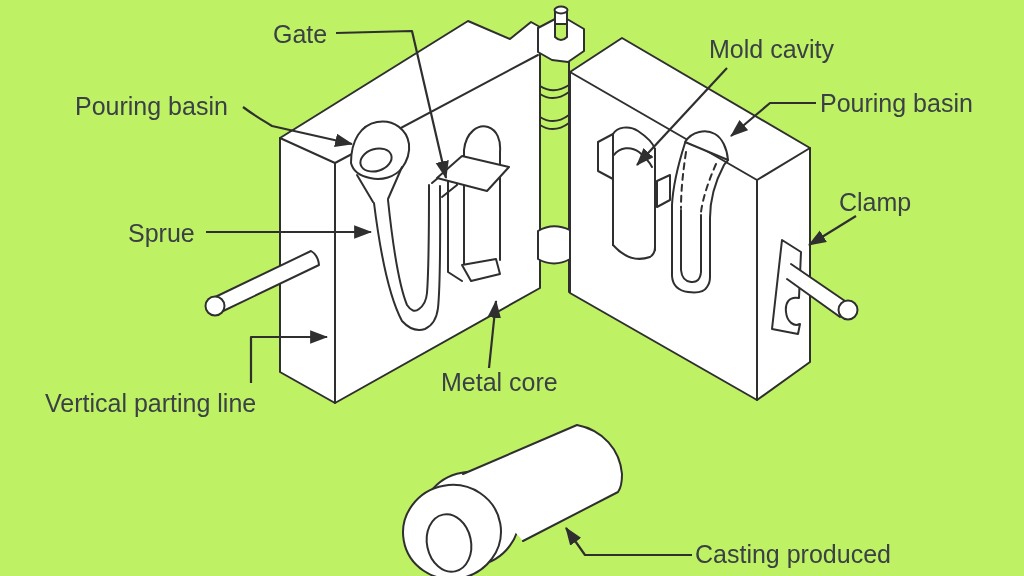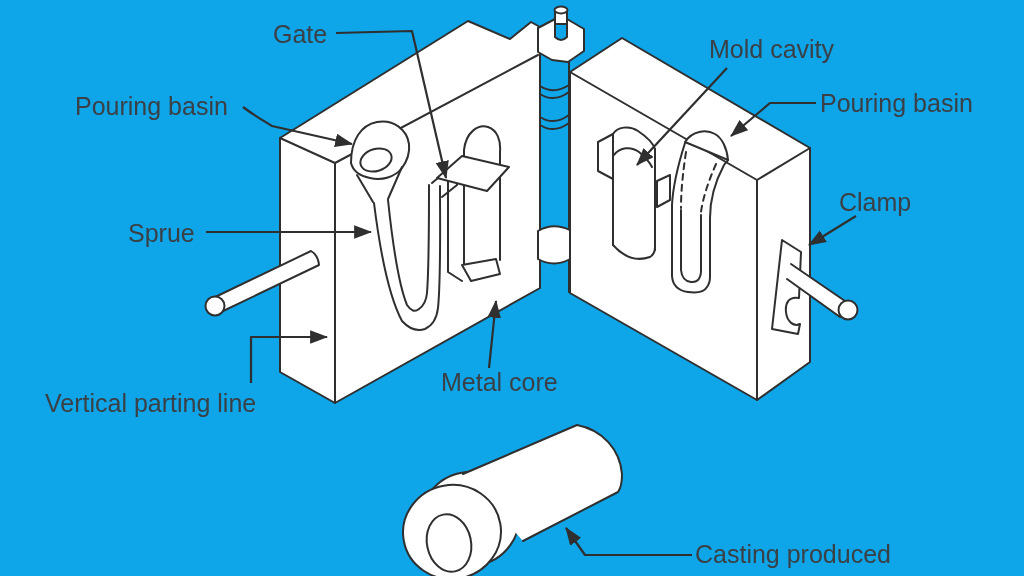--- a/index.html
+++ b/index.html
@@ -1,16 +1,16 @@
 <!DOCTYPE html>
 <html><head>
 <meta charset="utf-8">
 <style>
   html,body{margin:0;padding:0;background:#ffffff;}
-  .stage{position:relative;width:1024px;height:576px;background:#0ea5e9;overflow:hidden;
+  .stage{position:relative;width:1024px;height:576px;background:#bef264;overflow:hidden;
          font-family:"Liberation Sans", sans-serif;}
   svg{display:block}
   svg text{font-family:"Liberation Sans", sans-serif;font-size:25px;fill:#3a4045;}
   .ln{fill:none;stroke:#2f2f2f;stroke-width:2;stroke-linejoin:round;stroke-linecap:round;}
   .lnw{fill:#ffffff;stroke:#2f2f2f;stroke-width:2;stroke-linejoin:round;stroke-linecap:round;}
   .dash{stroke-dasharray:6 5;}
   .leader{fill:none;stroke:#2f2f2f;stroke-width:2.2;stroke-linejoin:round;}
 </style>
 </head>
 <body>

